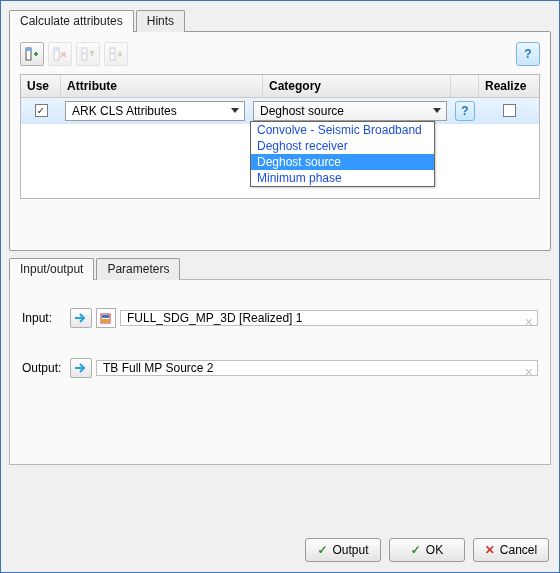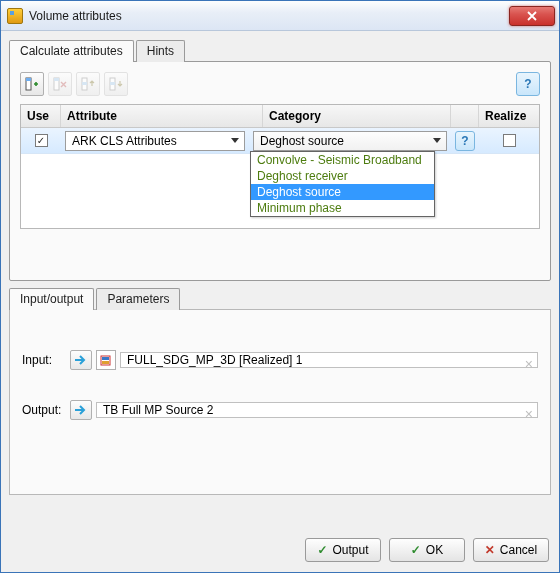--- a/index.html
+++ b/index.html
@@ -32,53 +32,44 @@
   .grid-row { display:flex; align-items:center; background:linear-gradient(#eaf4ff,#d6eaff); height:26px; border-bottom:1px solid #d6e6f7;}
   .cell { padding:0 4px; display:flex; align-items:center; }
   .chk { width:13px; height:13px; border:1px solid #7a7a7a; background:#fff; display:flex; align-items:center; justify-content:center; margin:auto;}
   .chk.checked::after{content:"✓"; font-size:10px; color:#2a2a2a; line-height:1;}
   .combo { flex:1; height:20px; border:1px solid #9c9c9c; background:#fff; display:flex; align-items:center; padding:0 16px 0 6px; position:relative; }
   .combo .arrow{ position:absolute; right:2px; top:2px; width:14px; height:14px; display:flex; align-items:center; justify-content:center;}
   .combo.attr { background:linear-gradient(#fdfdfd,#f1f1f1); }
   .grid-body-empty{height:74px; background:#fff;}
 
   .dropdown { position:absolute; border:1px solid #646464; background:#fff; z-index:10; width:185px; box-shadow:1px 1px 2px rgba(0,0,0,0.2);}
-  .dd-item { padding:1px 6px; color:#4d7c0f; white-space:nowrap;}
+  .dd-item { padding:1px 6px; color:#1d4ed8; white-space:nowrap;}
   .dd-item.sel { background:#3399ff; color:#fff; }
 
   .sub-tabs { display:flex; margin:6px 0 0 0; position:relative; top:1px; z-index:2;}
   .sub-panel { border:1px solid #b8b8b8; background:#fafafa; padding:14px 12px; height:186px; }
-  .io-row { display:flex; align-items:center; margin:26px 0 30px 0; }
+  .io-row { display:flex; align-items:center; margin:14px 0 30px 0; }
   .io-label { width:48px; color:#000; }
   .arrow-box { width:22px; height:20px; border:1px solid #b0b0b0; background:linear-gradient(#fdfdfd,#e7e7e7); border-radius:2px; display:flex; align-items:center; justify-content:center; margin-right:4px;}
   .vol-icon { width:20px; height:20px; border:1px solid #b0b0b0; background:#fff; display:flex; align-items:center; justify-content:center; margin-right:4px;}
   .io-field { flex:1; height:16px; border:1px solid #c0c0c0; background:#fff; display:flex; align-items:center; padding:0 6px; position:relative;}
   .io-clear { position:absolute; right:4px; top:3px; color:#bfbfbf; font-size:14px; cursor:default;}
 
   .footer { display:flex; justify-content:flex-end; gap:8px; padding:10px; }
   .btn { min-width:76px; height:24px; border:1px solid #9a9a9a; background:linear-gradient(#fefefe,#e4e4e4); border-radius:3px; display:flex; align-items:center; justify-content:center; gap:5px; padding:0 10px;}
   .tick{color:#2e8b2e; font-weight:bold;}
   .cross{color:#c23a2c; font-weight:bold;}
 
   .tri-down { width:0;height:0;border-left:4px solid transparent;border-right:4px solid transparent;border-top:5px solid #333; }
   svg { display:block; }
 </style>
 </head>
 <body>
 
 <div class="window">
-  <div class="titlebar">
-    <div class="titlebar-icon"></div>
-    <div class="titlebar-title">Volume attributes</div>
-    <div class="close-btn">
-      <svg viewBox="0 0 10 10">
-          <path d="M1 1 L9 9 M9 1 L1 9" stroke="#fff" stroke-width="1.8"></path>
-        </svg>
-    </div>
-  </div>
 
   <div class="client">
     <div class="tabs">
       <div class="tab">Calculate attributes</div>
       <div class="tab inactive">Hints</div>
     </div>
 
     <div class="panel" style="position:relative; height:220px;">
       <div class="toolbar">
         <div class="tbtn">

